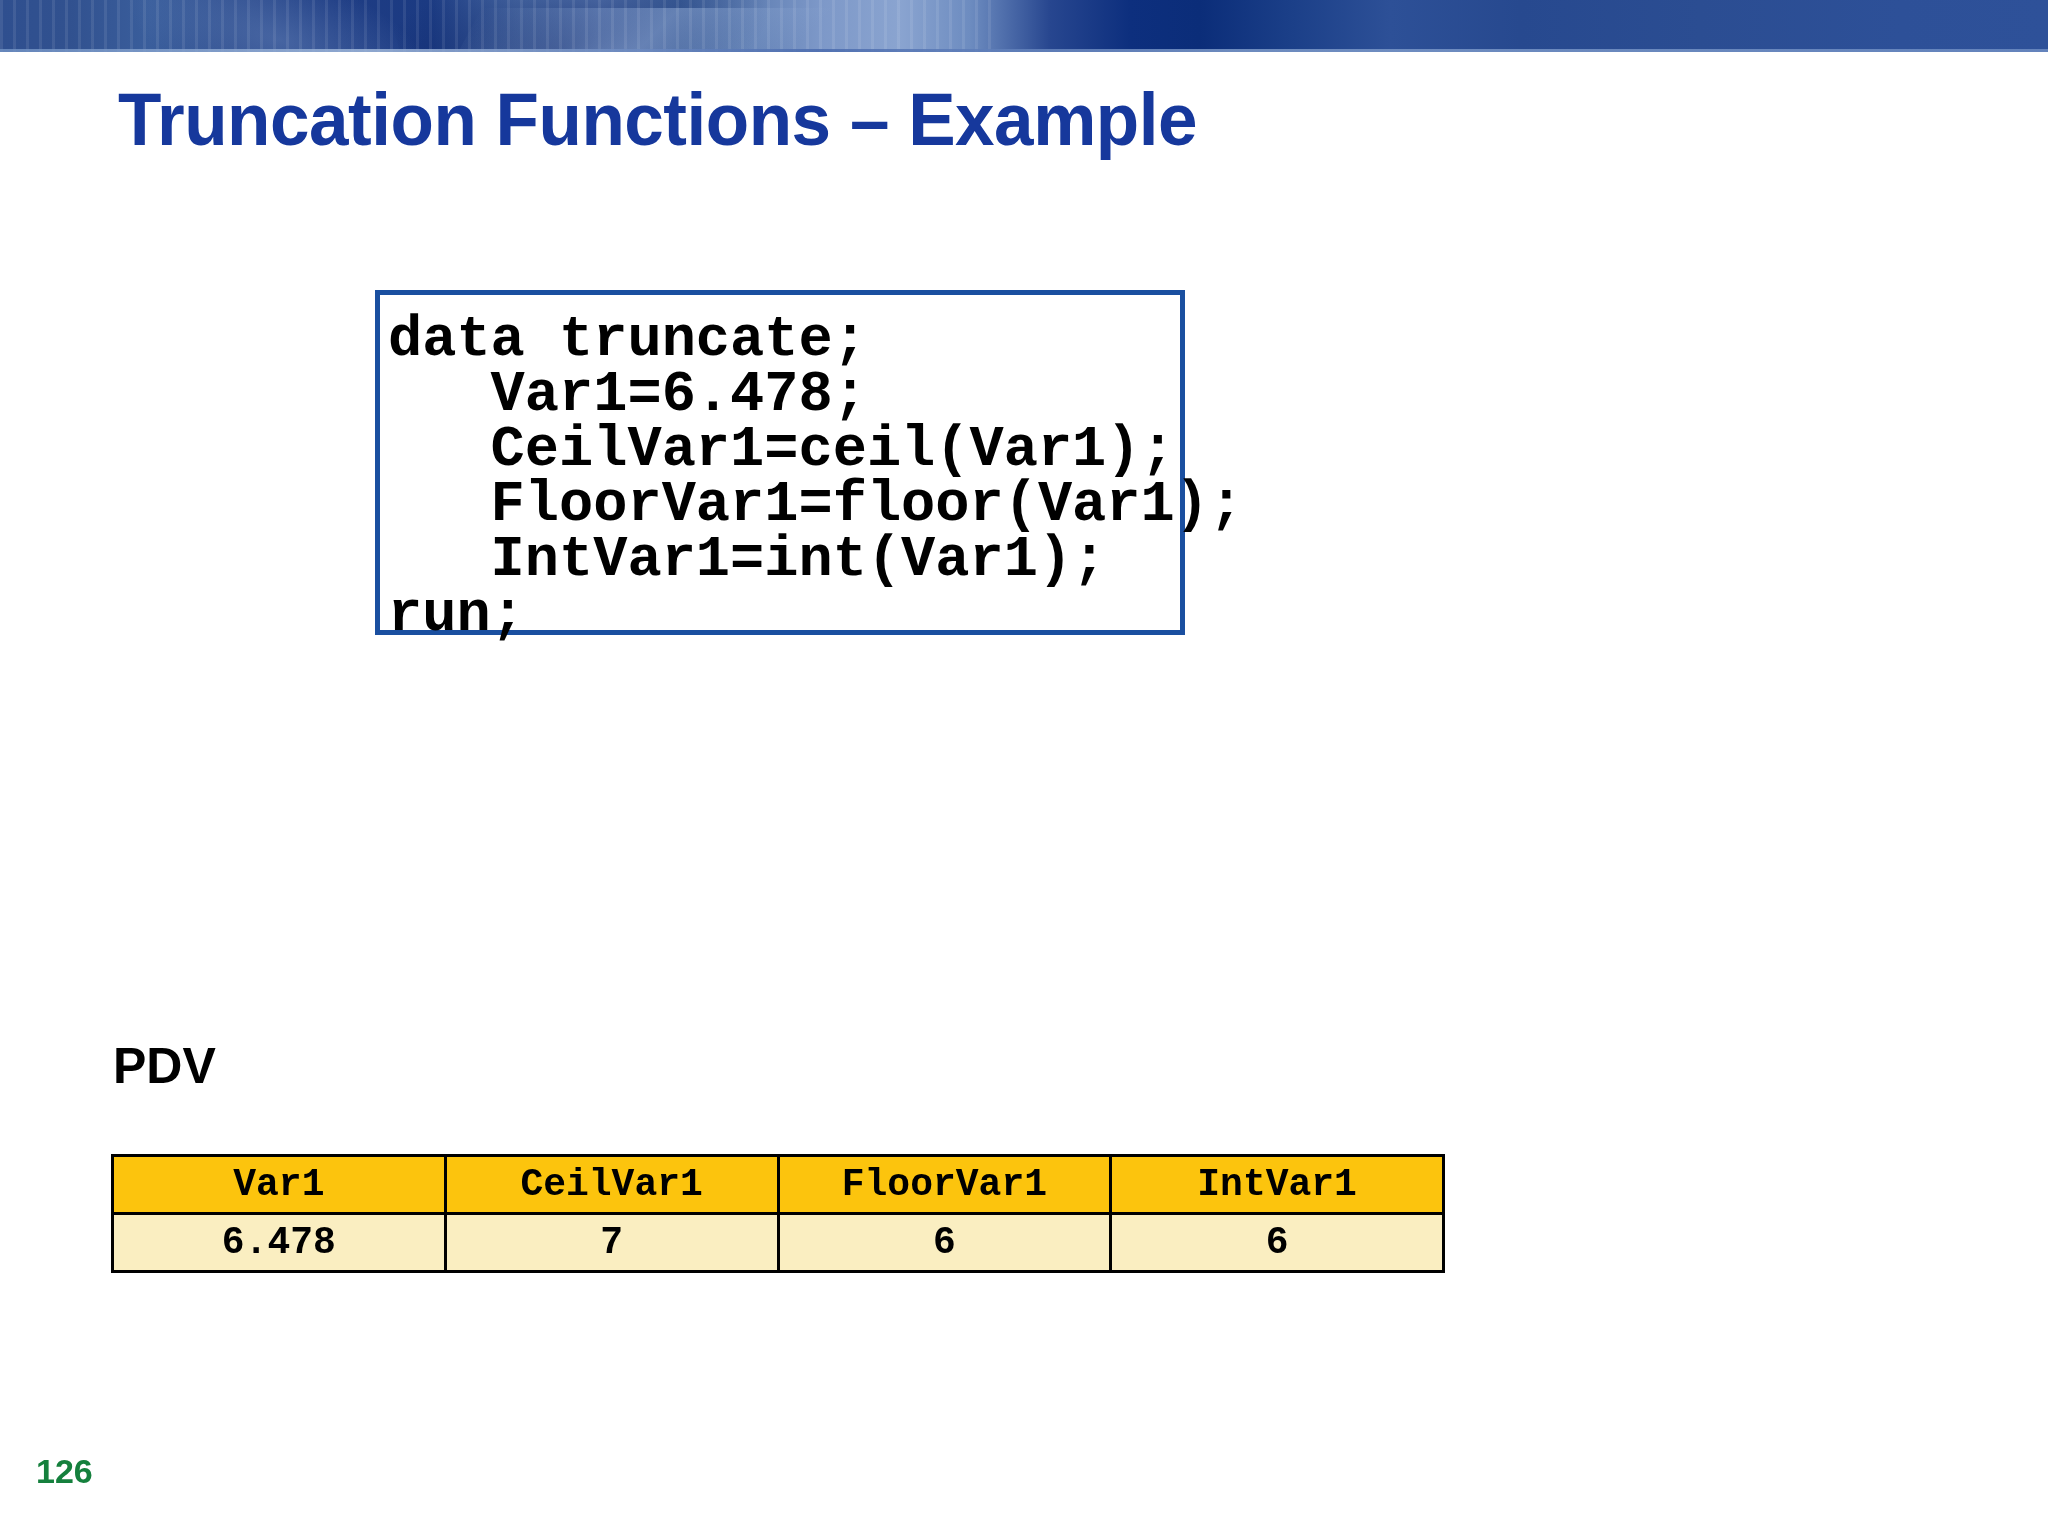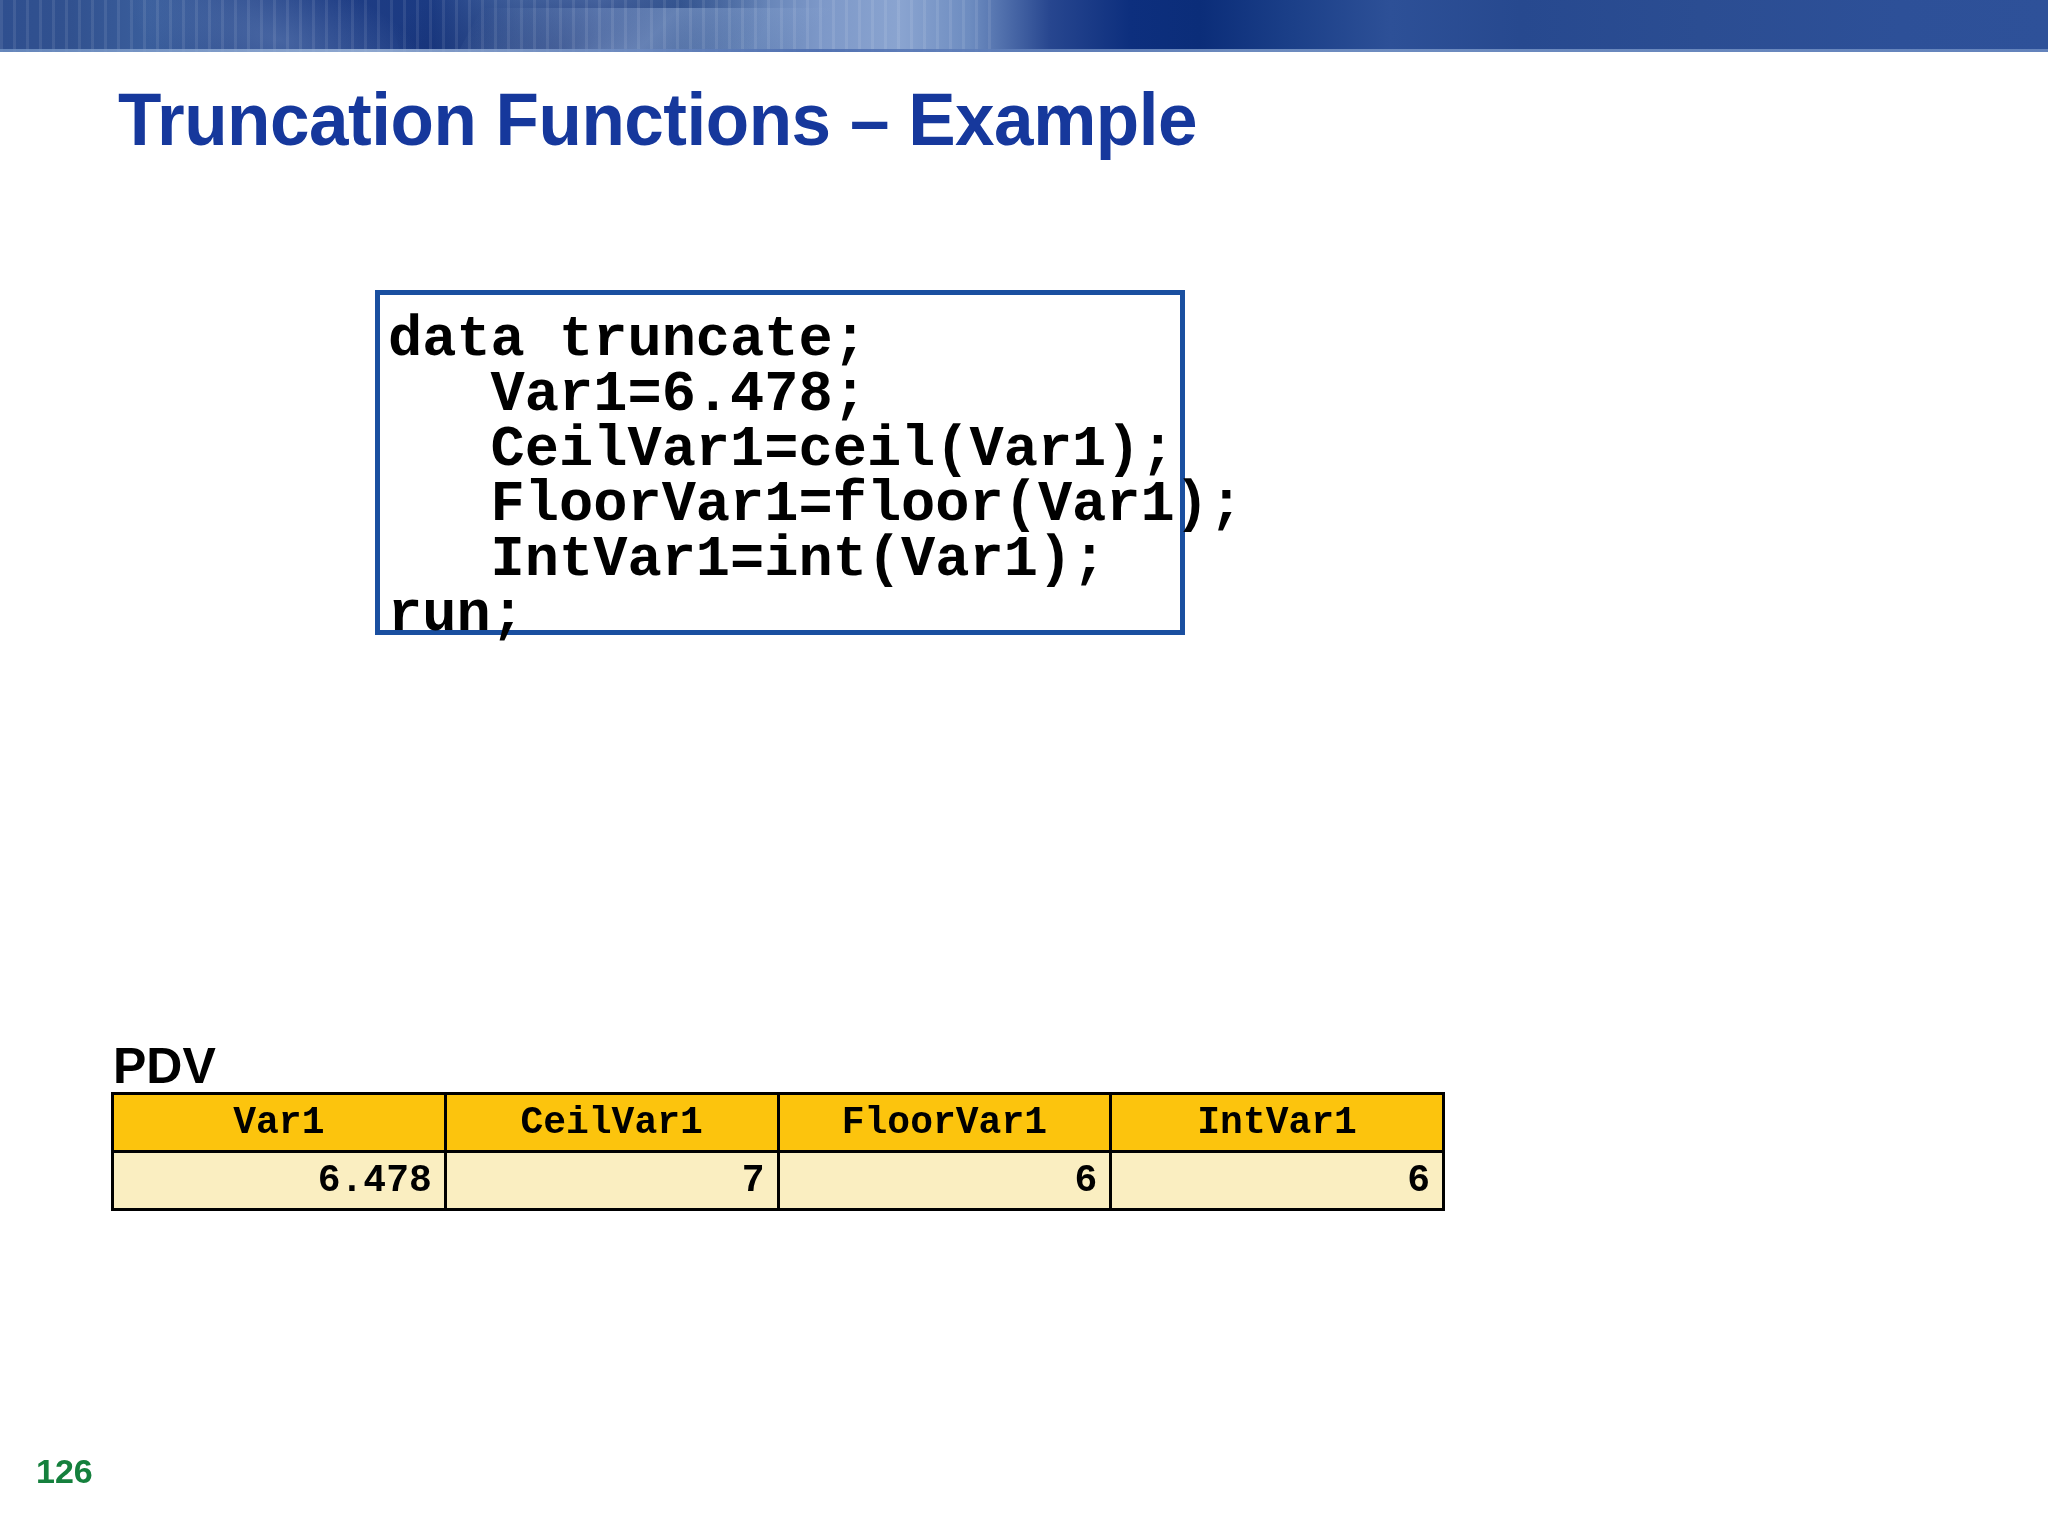--- a/index.html
+++ b/index.html
@@ -136,21 +136,21 @@
     font-weight: bold;
     font-size: 50px;
     line-height: 52px;
     color: #000000;
   }
 
   
   #pdv-table-wrap {
     position: absolute;
     left: 111px;
-    top: 1092px;
+    top: 1154px;
     width: 1186px;
   }
   table#pdv-table {
     border-collapse: collapse;
     width: 1334px;
     table-layout: fixed;
     font-family: "Liberation Mono", "DejaVu Sans Mono", monospace;
     font-weight: bold;
     font-size: 38px;
   }
@@ -163,21 +163,21 @@
   }
   table#pdv-table th {
     background: #fcc40d;
     color: #000000;
     text-align: center;
     font-weight: bold;
   }
   table#pdv-table td {
     background: #faeec1;
     color: #000000;
-    text-align: right;
+    text-align: center;
     font-weight: bold;
   }
 
   
   #page-number {
     position: absolute;
     left: 36px;
     top: 1452px;
     font-family: "Liberation Sans", sans-serif;
     font-weight: bold;

